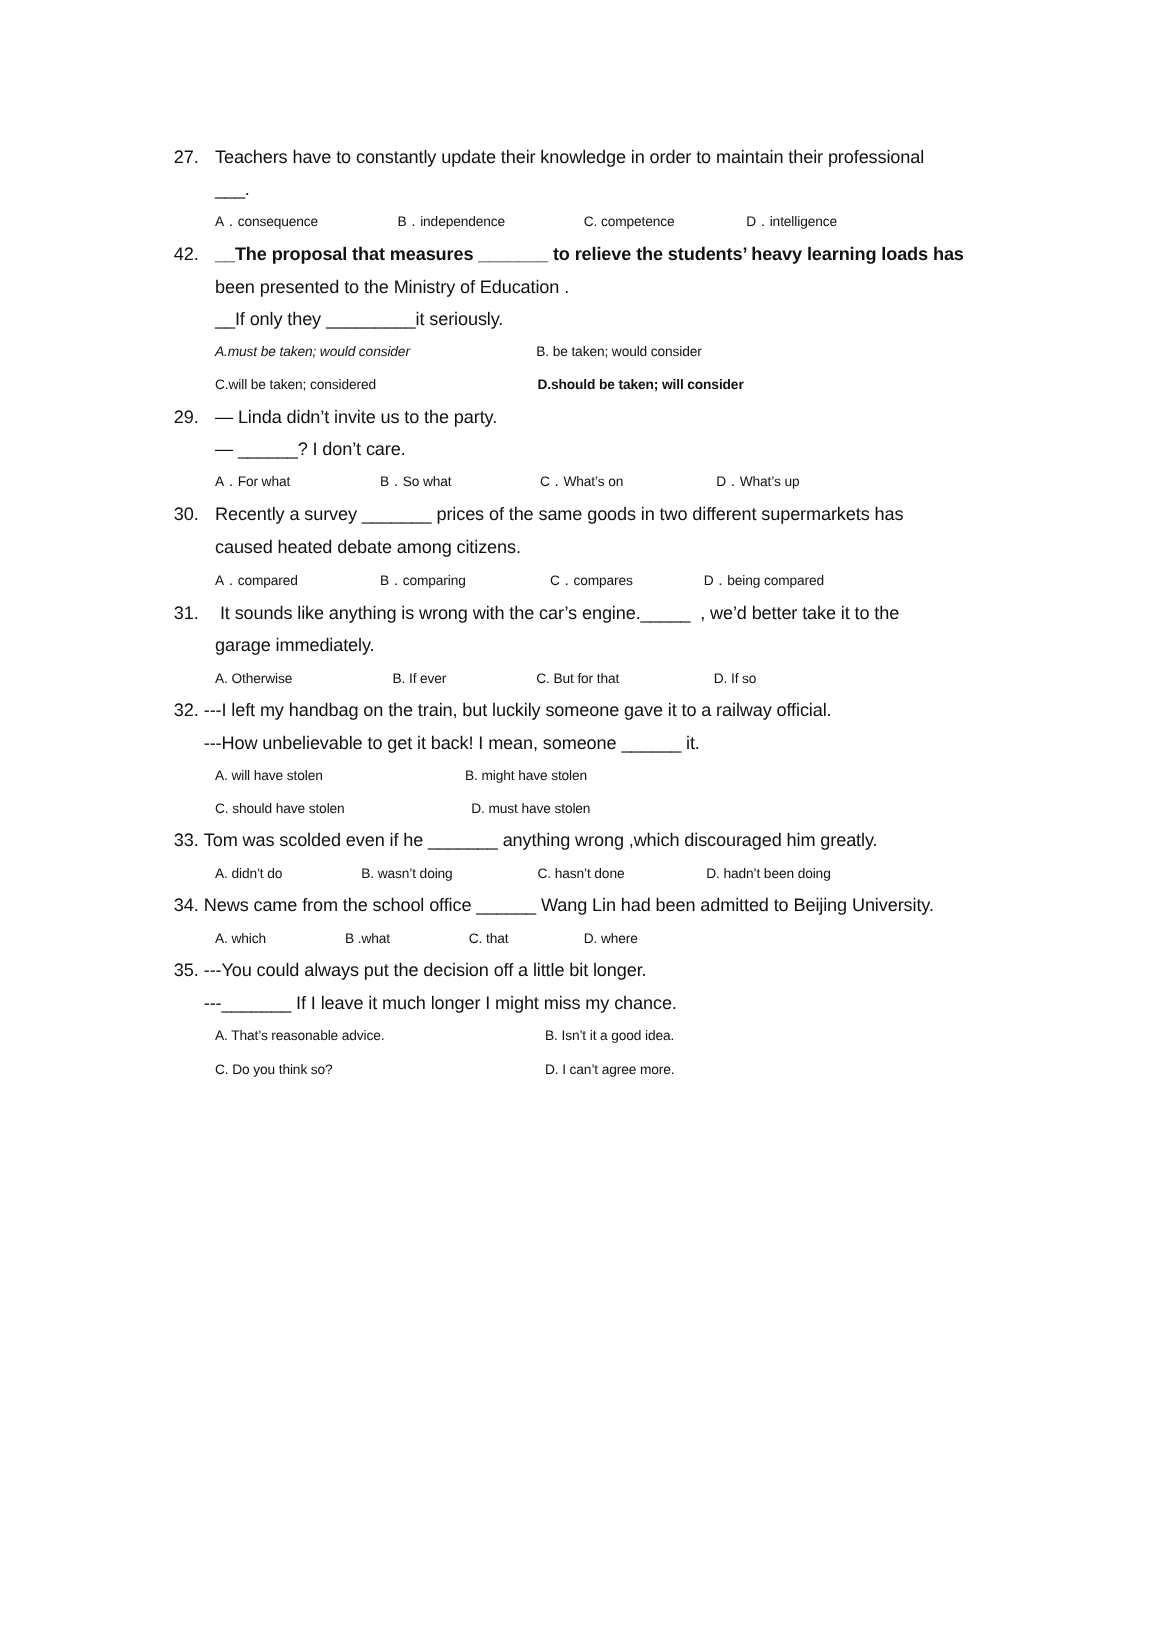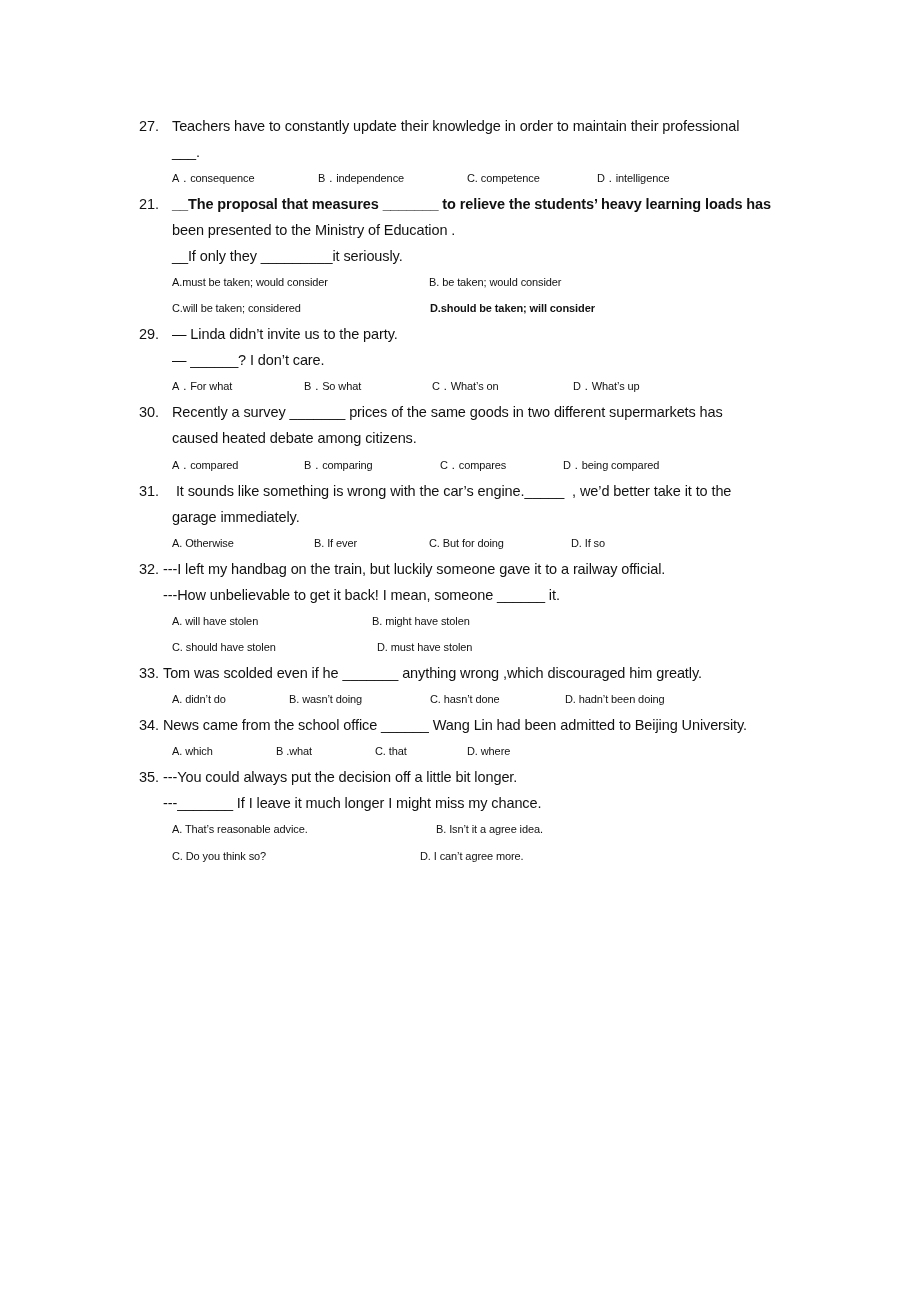--- a/index.html
+++ b/index.html
@@ -18,25 +18,25 @@
     <span class="ln" style="left:139px;top:117px;">27.</span>
     <span class="ln" style="left:172px;top:117px;">Teachers have to constantly update their knowledge in order to maintain their professional</span>
     <span class="ln" style="left:172px;top:143px;">___.</span>
     <span class="opt" style="left:172px;top:169px;">A．consequence</span>
     <span class="opt" style="left:318px;top:169px;">B．independence</span>
     <span class="opt" style="left:467px;top:169px;">C. competence</span>
     <span class="opt" style="left:597px;top:169px;">D．intelligence</span>
   </div>
 
   <div>
-    <span class="ln" style="left:139px;top:195px;">21.</span>
+    <span class="ln" style="left:139px;top:195px;">42.</span>
     <span class="ln" style="left:172px;top:195px;font-weight:bold;">__The proposal that measures _______ to relieve the students’ heavy learning loads has</span>
     <span class="ln" style="left:172px;top:221px;">been presented to the Ministry of Education .</span>
     <span class="ln" style="left:172px;top:247px;">__If only they _________it seriously.</span>
-    <span class="opt" style="left:172px;top:273px;">A.must be taken; would consider</span>
+    <span class="opt" style="left:172px;top:273px;font-style:italic;">A.must be taken; would consider</span>
     <span class="opt" style="left:429px;top:273px;">B. be taken; would consider</span>
     <span class="opt" style="left:172px;top:299px;">C.will be taken; considered</span>
     <span class="opt" style="left:430px;top:299px;font-weight:bold;">D.should be taken; will consider</span>
   </div>
 
   <div>
     <span class="ln" style="left:139px;top:325px;">29.</span>
     <span class="ln" style="left:172px;top:325px;">— Linda didn’t invite us to the party.</span>
     <span class="ln" style="left:172px;top:351px;">— ______? I don’t care.</span>
     <span class="opt" style="left:172px;top:377px;">A．For what</span>
@@ -50,25 +50,25 @@
     <span class="ln" style="left:172px;top:403px;">Recently a survey _______ prices of the same goods in two different supermarkets has</span>
     <span class="ln" style="left:172px;top:429px;">caused heated debate among citizens.</span>
     <span class="opt" style="left:172px;top:456px;">A．compared</span>
     <span class="opt" style="left:304px;top:456px;">B．comparing</span>
     <span class="opt" style="left:440px;top:456px;">C．compares</span>
     <span class="opt" style="left:563px;top:456px;">D．being compared</span>
   </div>
 
   <div>
     <span class="ln" style="left:139px;top:482px;">31.</span>
-    <span class="ln" style="left:172px;top:482px;"> It sounds like something is wrong with the car’s engine._____  , we’d better take it to the</span>
+    <span class="ln" style="left:172px;top:482px;"> It sounds like anything is wrong with the car’s engine._____  , we’d better take it to the</span>
     <span class="ln" style="left:172px;top:508px;">garage immediately.</span>
     <span class="opt" style="left:172px;top:534px;">A. Otherwise</span>
     <span class="opt" style="left:314px;top:534px;">B. If ever</span>
-    <span class="opt" style="left:429px;top:534px;">C. But for doing</span>
+    <span class="opt" style="left:429px;top:534px;">C. But for that</span>
     <span class="opt" style="left:571px;top:534px;">D. If so</span>
   </div>
 
   <div>
     <span class="ln" style="left:139px;top:560px;">32.</span>
     <span class="ln" style="left:163px;top:560px;">---I left my handbag on the train, but luckily someone gave it to a railway official.</span>
     <span class="ln" style="left:163px;top:586px;">---How unbelievable to get it back! I mean, someone ______ it.</span>
     <span class="opt" style="left:172px;top:612px;">A. will have stolen</span>
     <span class="opt" style="left:372px;top:612px;">B. might have stolen</span>
     <span class="opt" style="left:172px;top:638px;">C. should have stolen</span>
@@ -91,18 +91,18 @@
     <span class="opt" style="left:276px;top:742px;">B .what</span>
     <span class="opt" style="left:375px;top:742px;">C. that</span>
     <span class="opt" style="left:467px;top:742px;">D. where</span>
   </div>
 
   <div>
     <span class="ln" style="left:139px;top:768px;">35.</span>
     <span class="ln" style="left:163px;top:768px;">---You could always put the decision off a little bit longer.</span>
     <span class="ln" style="left:163px;top:794px;">---_______ If I leave it much longer I might miss my chance.</span>
     <span class="opt" style="left:172px;top:820px;">A. That’s reasonable advice.</span>
-    <span class="opt" style="left:436px;top:820px;">B. Isn’t it a agree idea.</span>
+    <span class="opt" style="left:436px;top:820px;">B. Isn’t it a good idea.</span>
     <span class="opt" style="left:172px;top:847px;">C. Do you think so?</span>
-    <span class="opt" style="left:420px;top:847px;">D. I can’t agree more.</span>
+    <span class="opt" style="left:436px;top:847px;">D. I can’t agree more.</span>
   </div>
 
 </div>
 
 </body></html>

